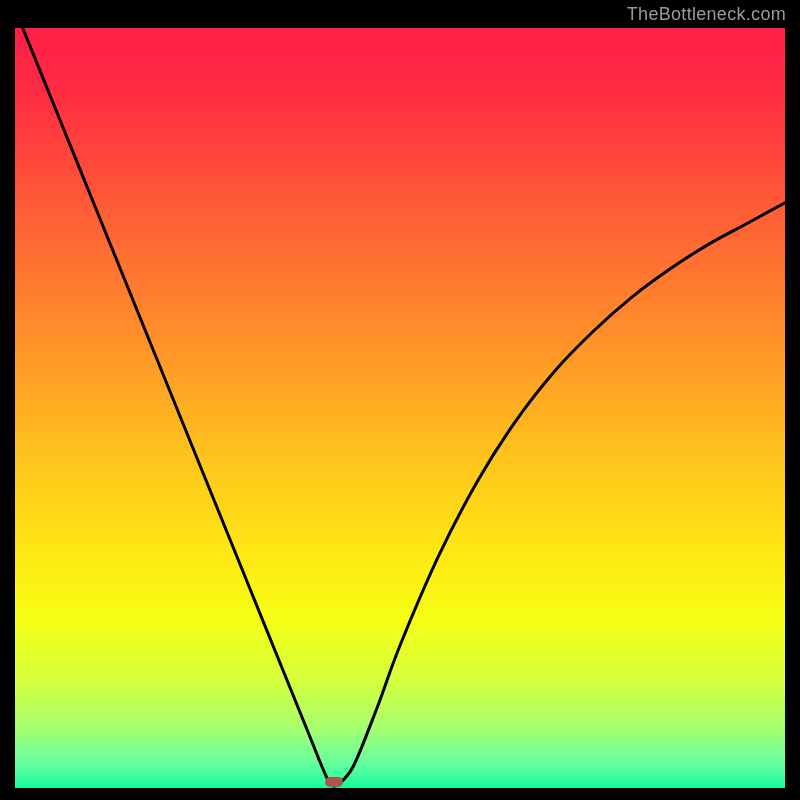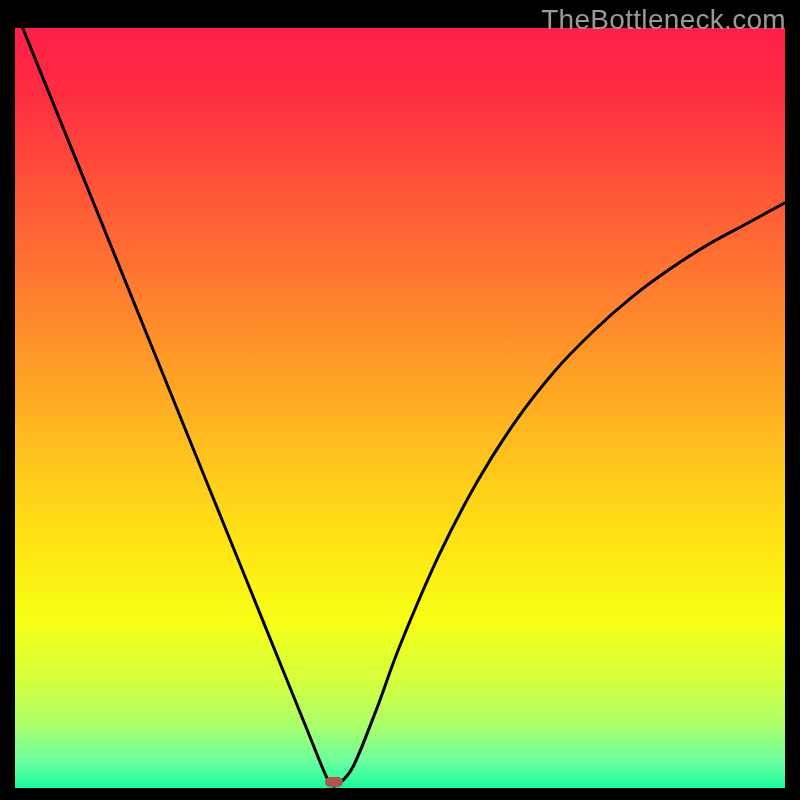--- a/index.html
+++ b/index.html
@@ -11,21 +11,21 @@
     overflow: hidden;
     font-family: Arial, Helvetica, sans-serif;
   }
   .frame {
     position: absolute;
     box-sizing: border-box;
   }
   .watermark {
     position: absolute;
     color: #9a9a9a;
-    font-size: 28px;
+    font-size: 18px;
     font-weight: 500;
     letter-spacing: 0.3px;
   }
   .gradient {
     position: absolute;
   }
   .curve {
     position: absolute;
     pointer-events: none;
   }

